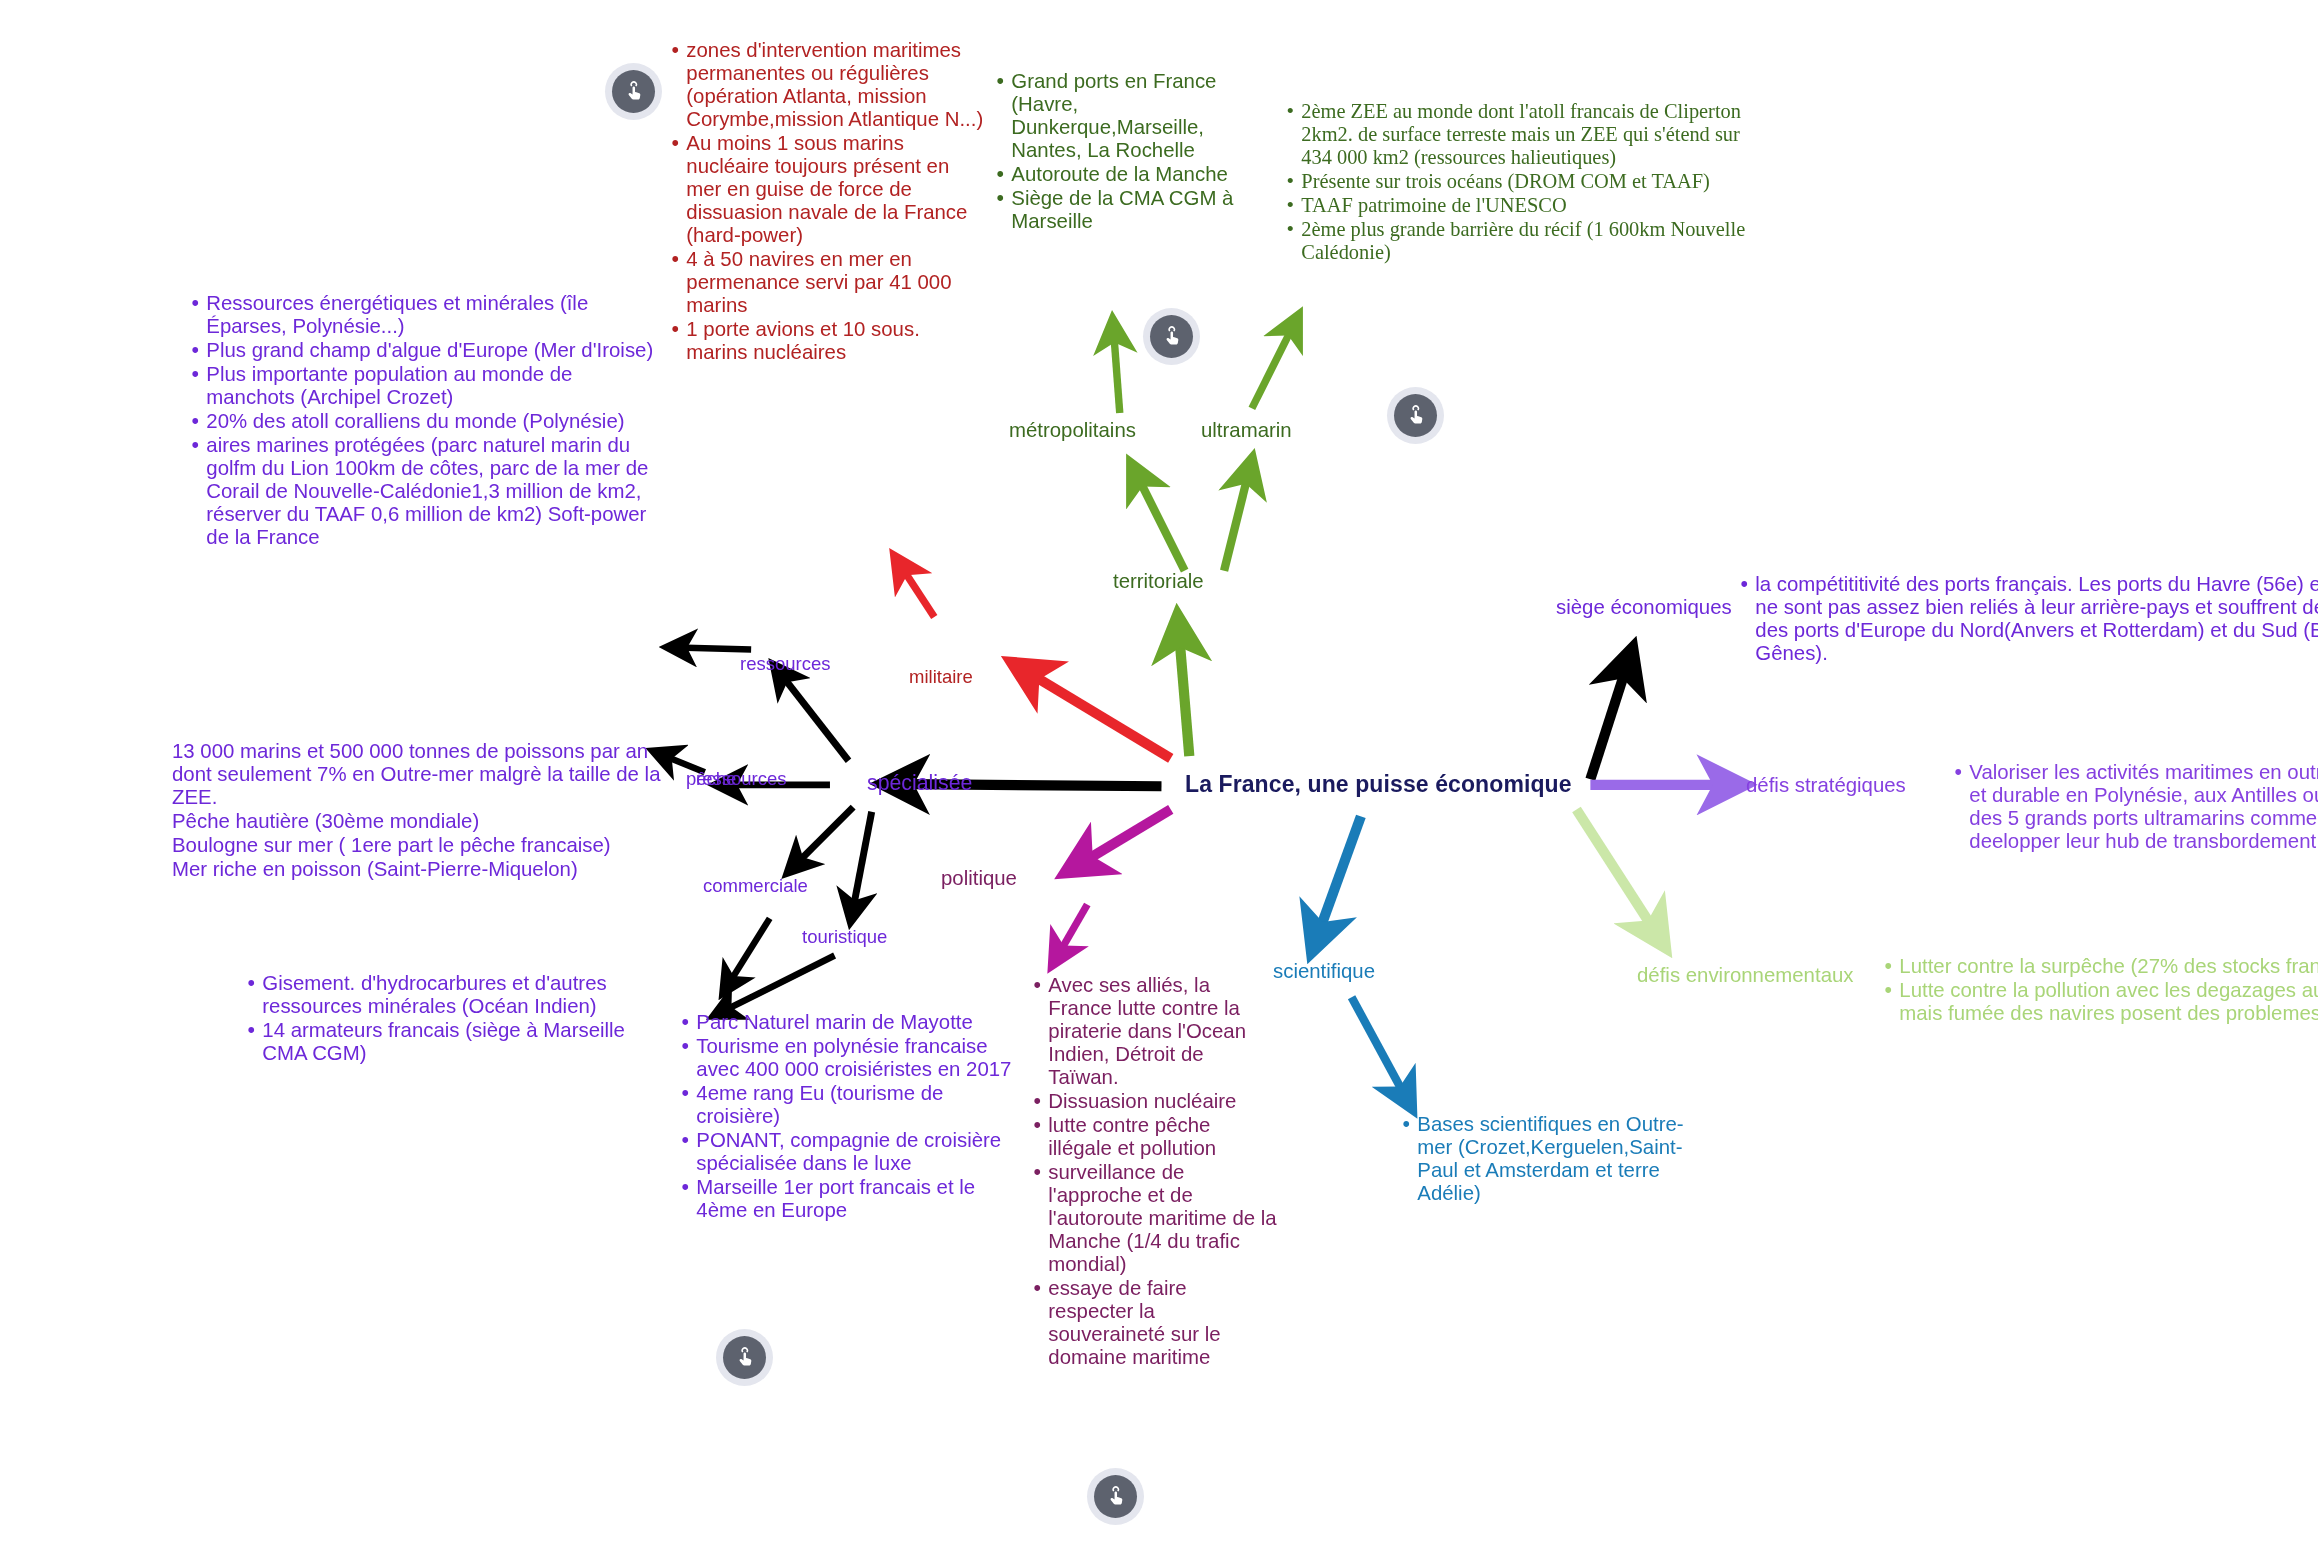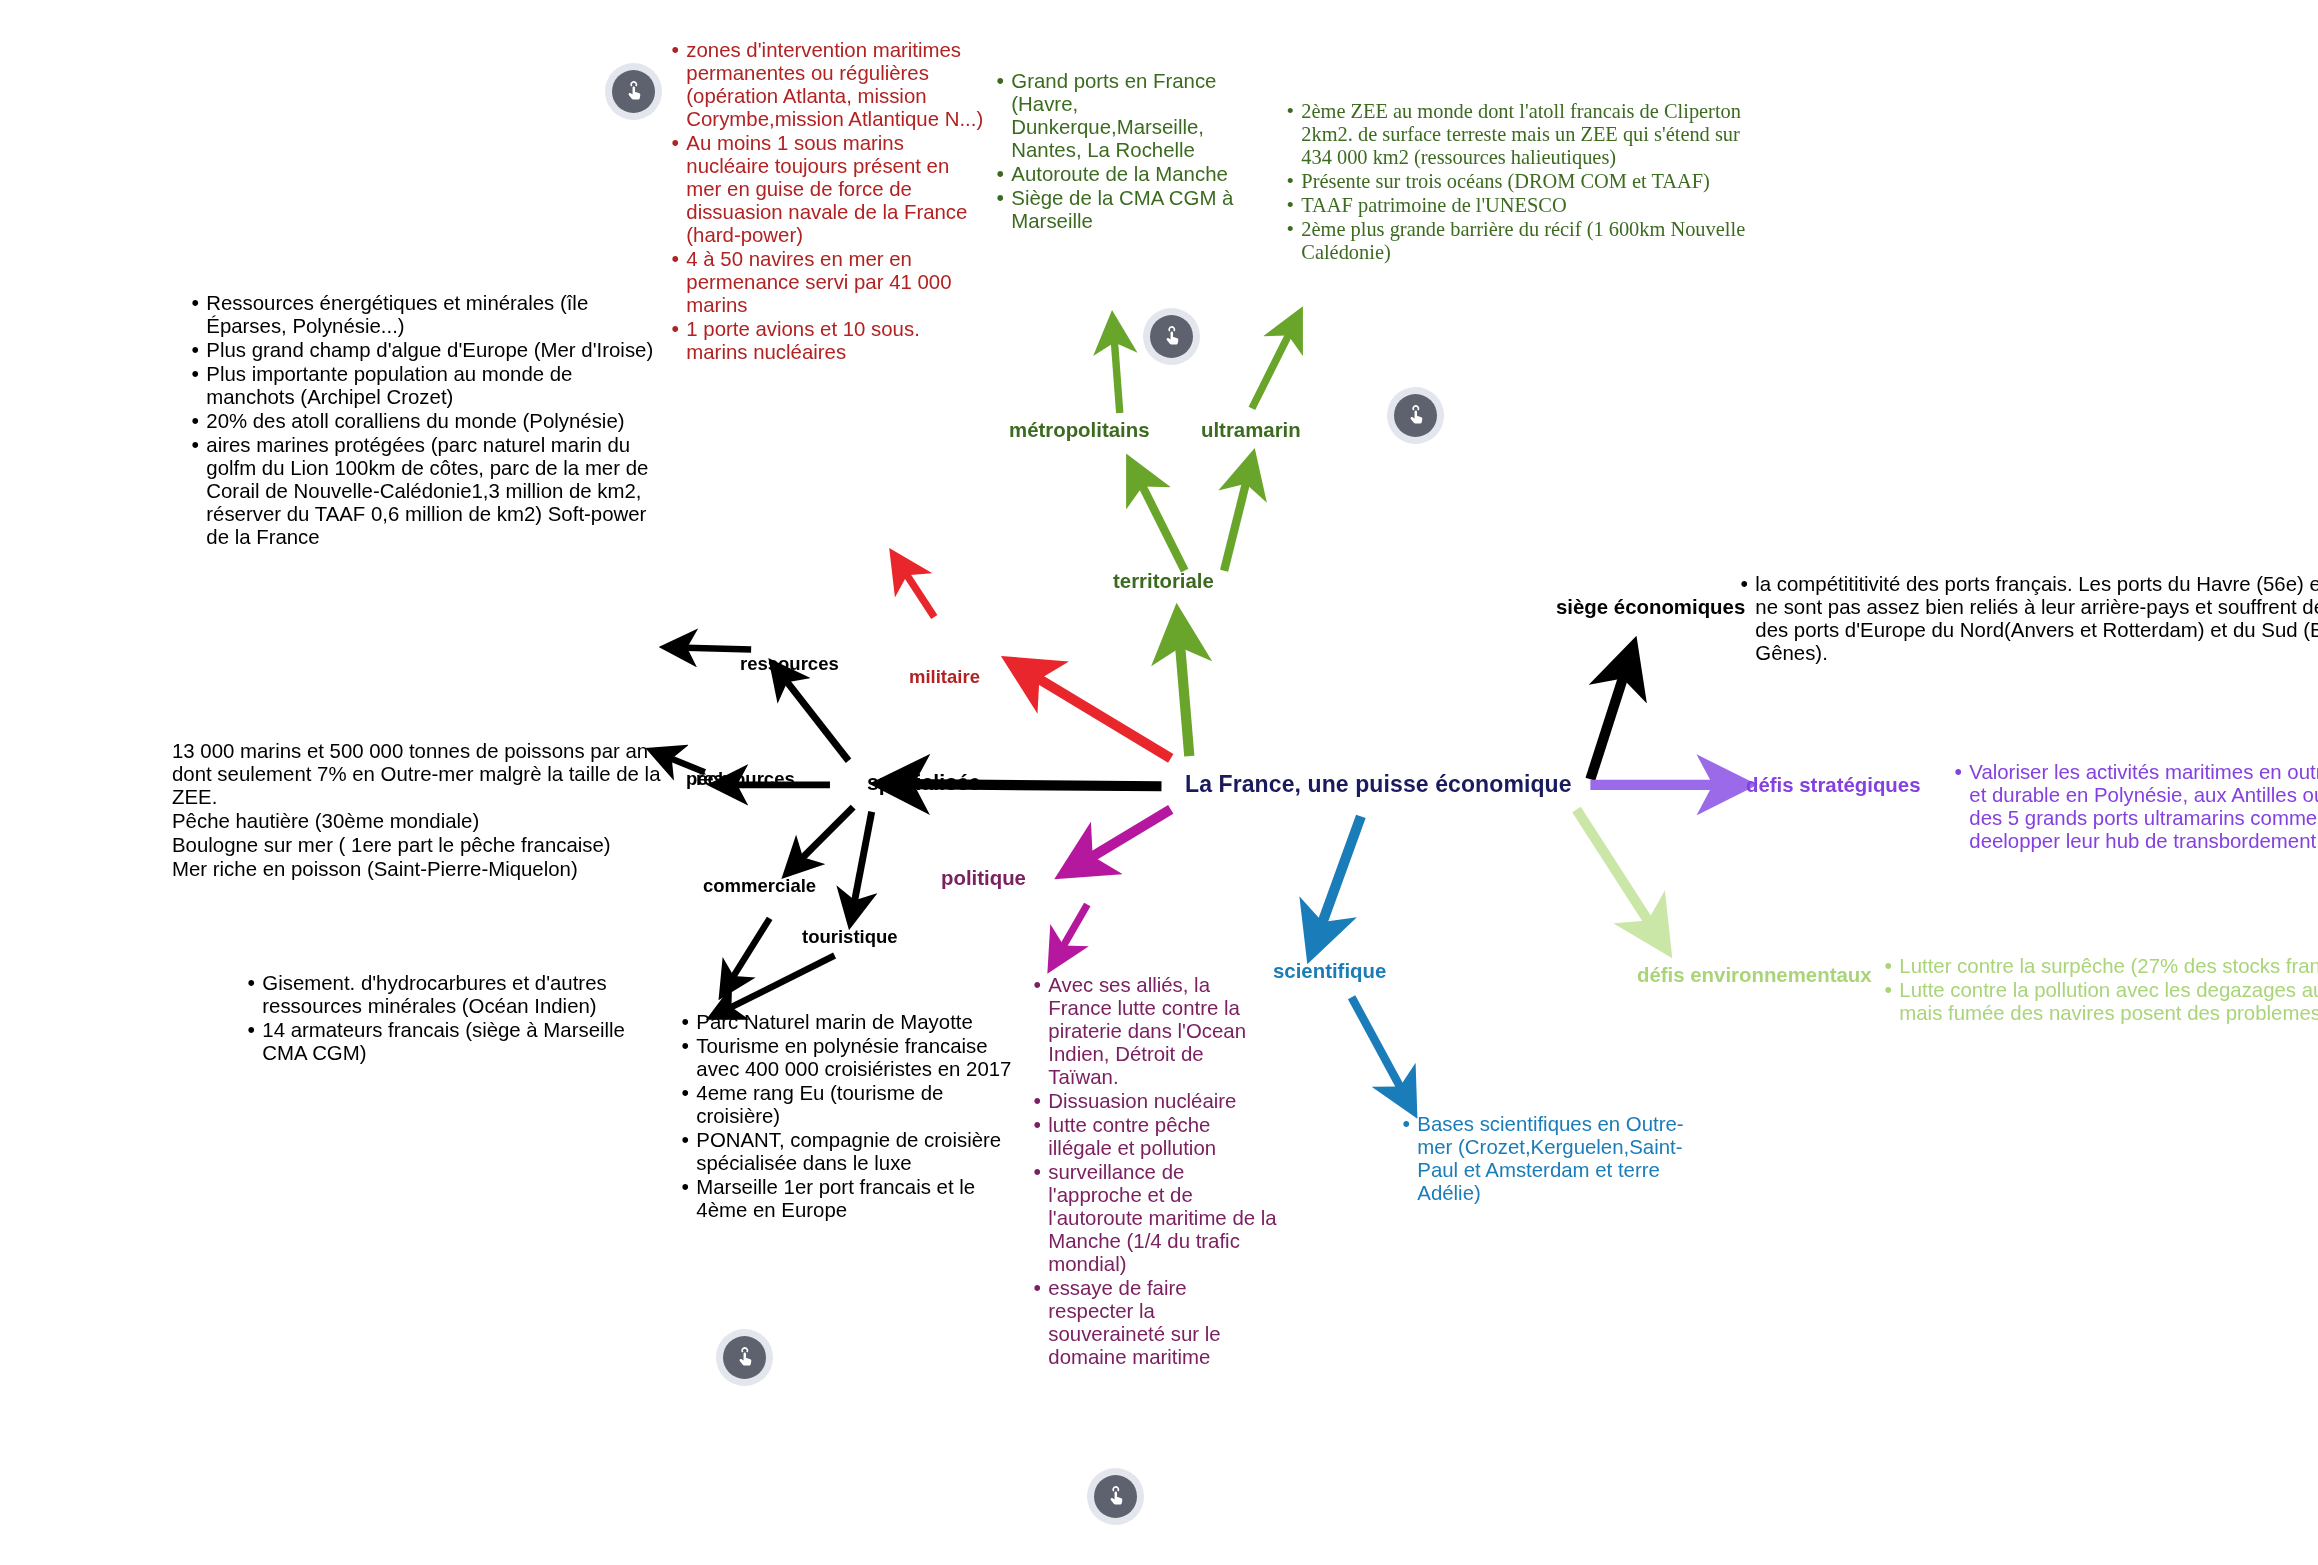--- a/index.html
+++ b/index.html
@@ -1,29 +1,29 @@
 <!DOCTYPE html>
 <html style="font-size:7.4px"><head>
 <meta charset="utf-8">
 <style>
   html,body{margin:0;padding:0;background:#ffffff;}
   body{width:2782px;height:1566px;position:relative;overflow:hidden;
        font-family:"Liberation Sans","DejaVu Sans",sans-serif;background:#fff;}
   #stage{position:absolute;left:0;top:0;width:2782px;height:1566px;}
   svg.edges{position:absolute;left:0;top:0;width:2782px;height:1566px;pointer-events:none;}
 
-  .node{position:absolute;white-space:pre-wrap;line-height:1.30;font-weight:bold;}
+  .node{position:absolute;white-space:pre-wrap;line-height:1.30;}
   .blk{position:absolute;}
   ul.bl{list-style:none;margin:0;padding:0;}
   ul.bl li{position:relative;padding-left:21.3px;margin:0 0 0.9px 0;}
   ul.bl li:before{content:"\2022";position:absolute;left:6.5px;top:-0.9px;font-size:1.05em;}
   ul.nb{list-style:none;margin:0;padding:0;}
   ul.nb li{margin:0 0 0.9px 0;}
 
-  .c-black{color:#000000;}
+  .c-black{color:#6d28d9;}
   .c-red{color:#b22222;}
   .c-dgreen{color:#3c6b20;}
   .c-purple{color:#7b2061;}
   .c-violet{color:#8540e0;}
   .c-blue{color:#1a7cb8;}
   .c-lgreen{color:#a9d578;}
   .c-navy{color:#1a1a5e;}
 
   .lbl{font-size:18.5px;}
   .body-txt{font-size:20.4px;}

